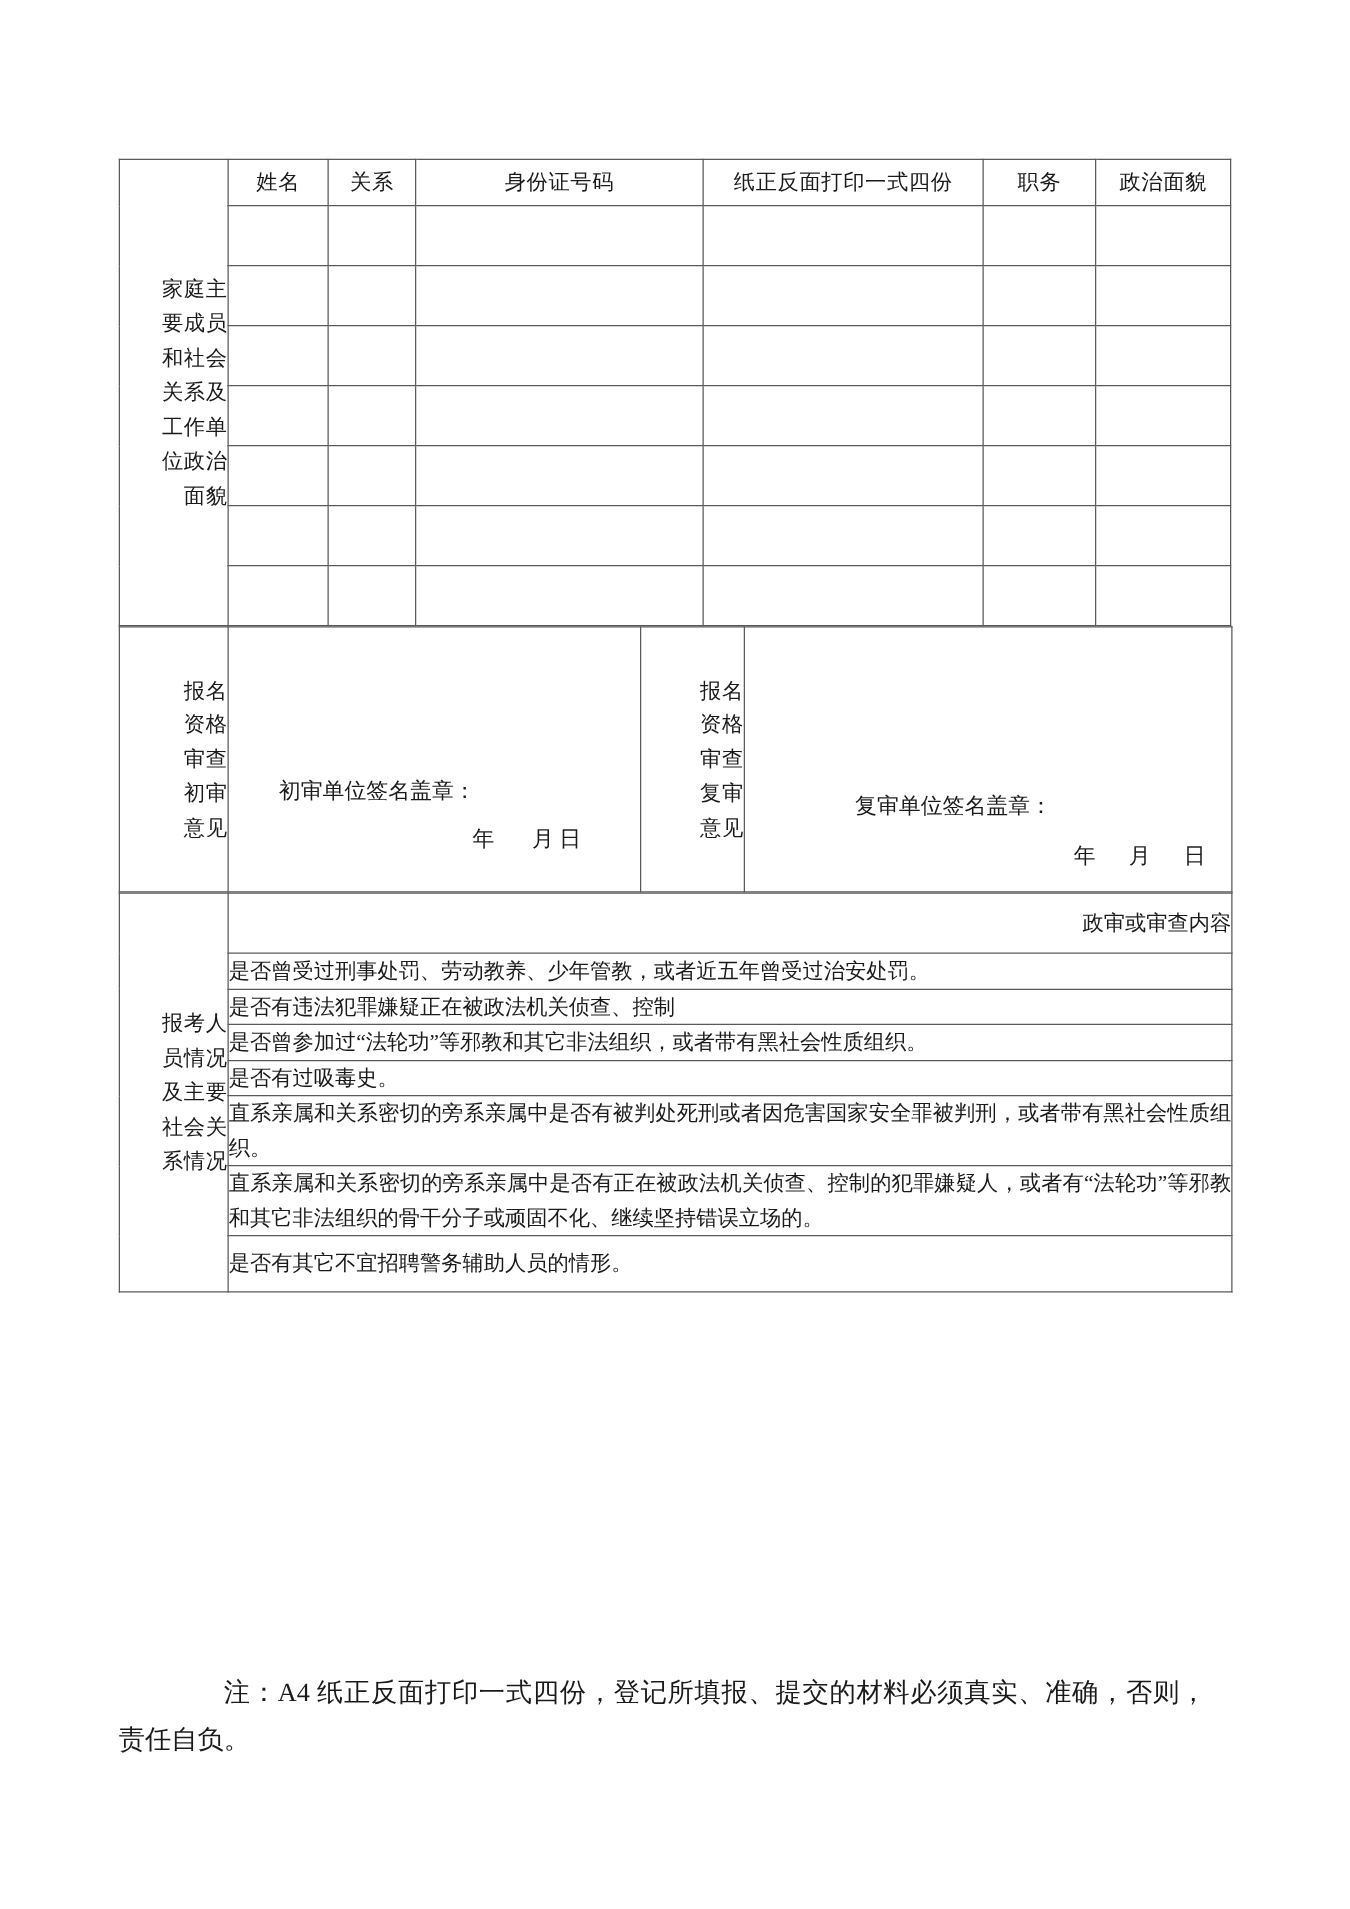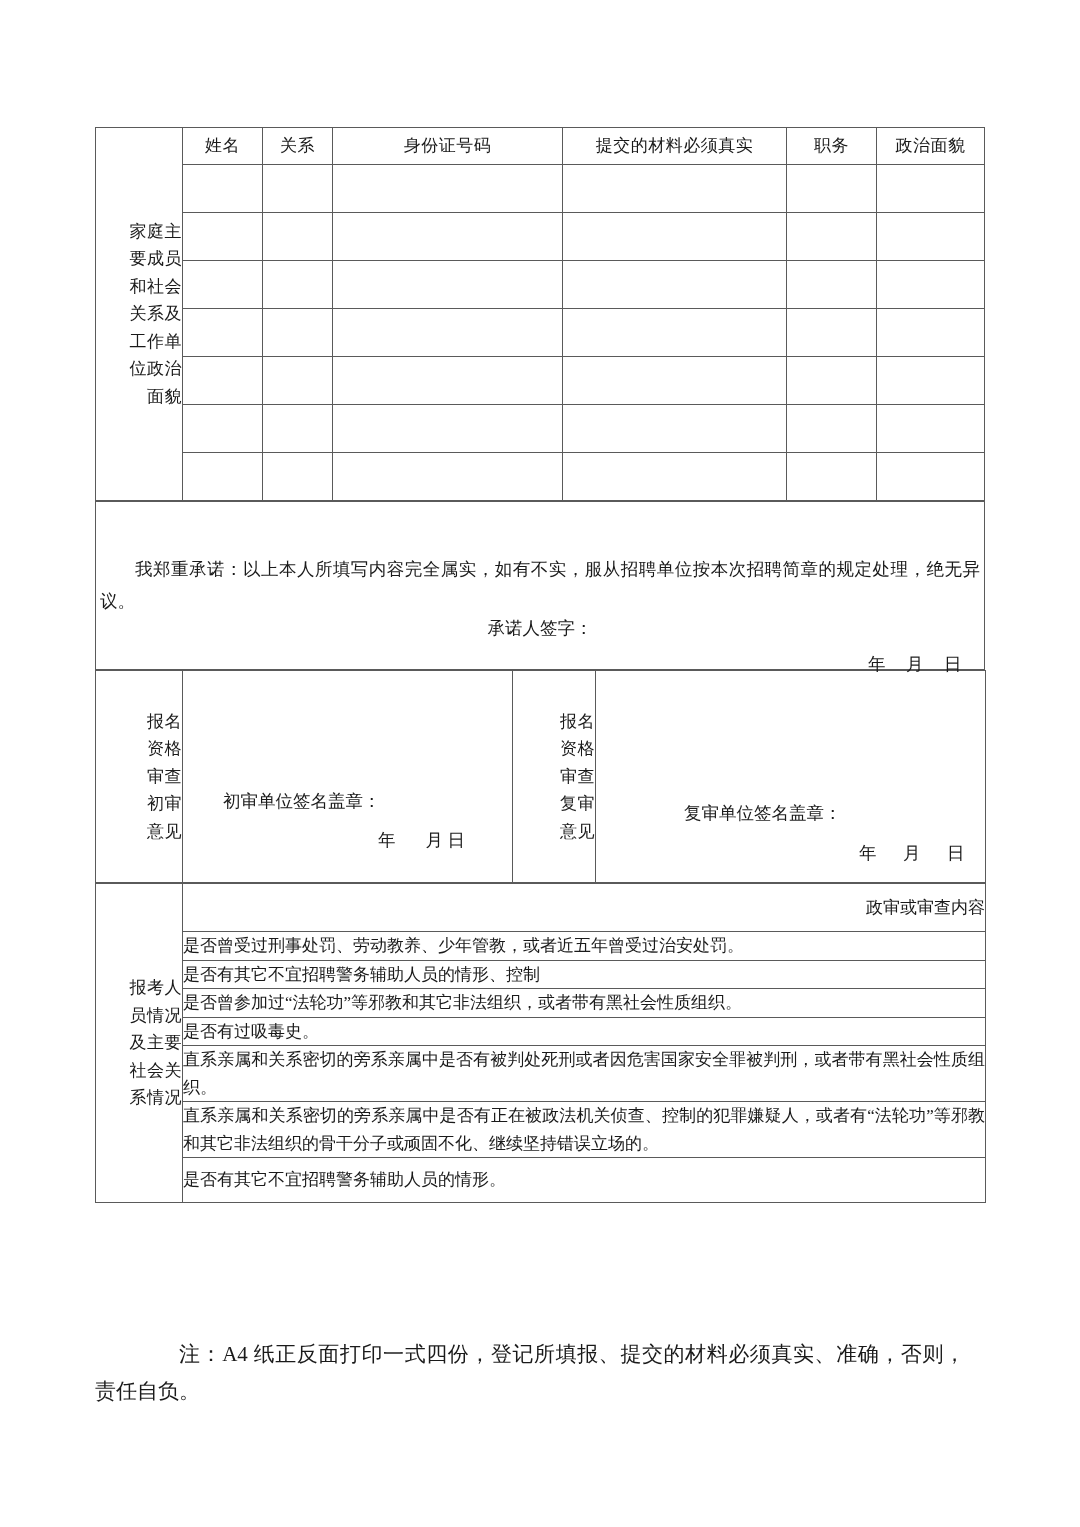--- a/index.html
+++ b/index.html
@@ -185,21 +185,21 @@
             <span>要成员</span>
             <span>和社会</span>
             <span>关系及</span>
             <span>工作单</span>
             <span>位政治</span>
             <span>面貌</span>
           </td>
           <td class="hdr-cell">姓名</td>
           <td class="hdr-cell">关系</td>
           <td class="hdr-cell">身份证号码</td>
-          <td class="hdr-cell">提交的材料必须真实</td>
+          <td class="hdr-cell">纸正反面打印一式四份</td>
           <td class="hdr-cell">职务</td>
           <td class="hdr-cell">政治面貌</td>
         </tr>
 
         <tr>
           <td class="data-cell"></td>
           <td class="data-cell"></td>
           <td class="data-cell"></td>
           <td class="data-cell"></td>
           <td class="data-cell"></td>
@@ -249,33 +249,20 @@
           <td class="data-cell"></td>
           <td class="data-cell"></td>
           <td class="data-cell"></td>
           <td class="data-cell"></td>
           <td class="data-cell"></td>
           <td class="data-cell"></td>
         </tr>
       </tbody>
     </table>
 
-    <table class="form" style="border-top:none">
-      <tbody>
-        <tr>
-          <td class="commit-box">
-            <div class="commit-text">我郑重承诺：以上本人所填写内容完全属实，如有不实，服从招聘单位按本次招聘简章的规定处理，绝无异议。</div>
-            <div class="sign-line">承诺人签字：</div>
-            <div class="date-line">
-              <i>年</i><i>月</i><i>日</i>
-            </div>
-          </td>
-        </tr>
-      </tbody>
-    </table>
 
     <table class="form" style="border-top:none">
       <colgroup>
         <col style="width:87px">
         <col style="width:330px">
         <col style="width:83px">
         <col style="width:390px">
       </colgroup>
       <tbody>
         <tr>
@@ -323,21 +310,21 @@
             <span>及主要</span>
             <span>社会关</span>
             <span>系情况</span>
           </td>
           <td class="pr-head">政审或审查内容</td>
         </tr>
         <tr>
           <td class="pr-item">是否曾受过刑事处罚、劳动教养、少年管教，或者近五年曾受过治安处罚。</td>
         </tr>
         <tr>
-          <td class="pr-item">是否有其它不宜招聘警务辅助人员的情形、控制</td>
+          <td class="pr-item">是否有违法犯罪嫌疑正在被政法机关侦查、控制</td>
         </tr>
         <tr>
           <td class="pr-item">是否曾参加过“法轮功”等邪教和其它非法组织，或者带有黑社会性质组织。</td>
         </tr>
         <tr>
           <td class="pr-item">是否有过吸毒史。</td>
         </tr>
         <tr>
           <td class="pr-item">直系亲属和关系密切的旁系亲属中是否有被判处死刑或者因危害国家安全罪被判刑，或者带有黑社会性质组织。</td>
         </tr>

